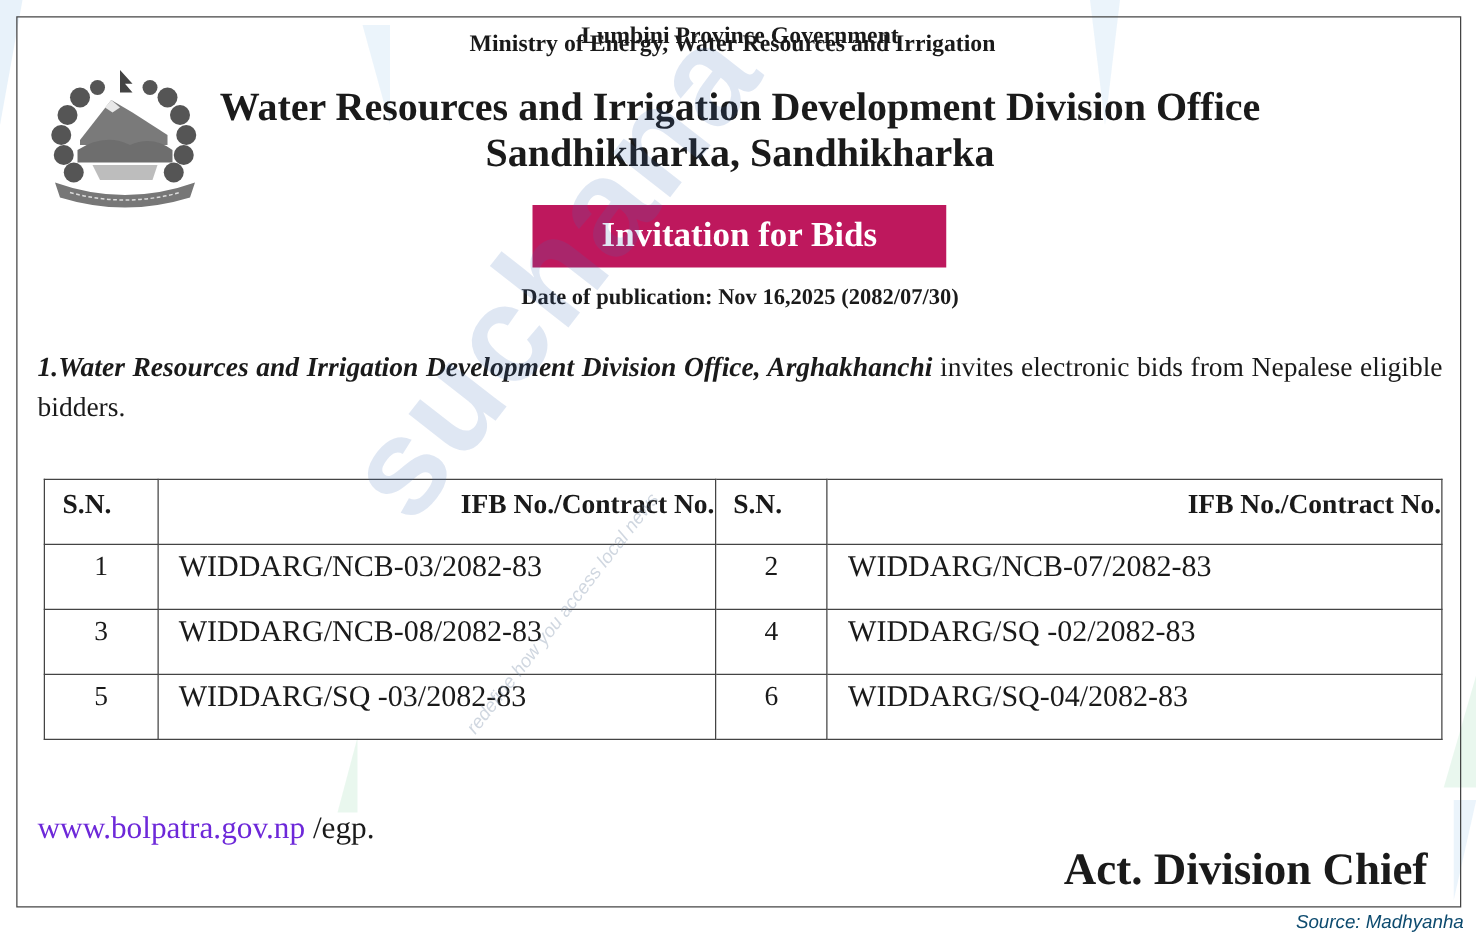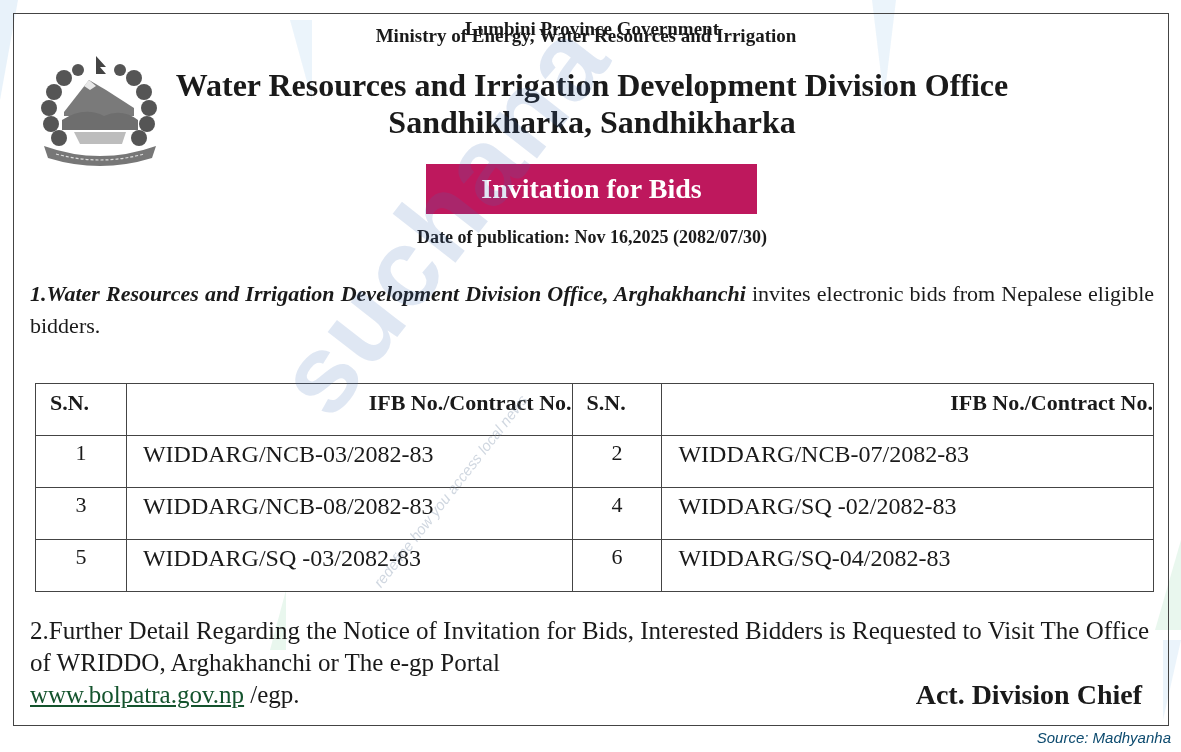--- a/index.html
+++ b/index.html
@@ -71,24 +71,24 @@
     table.ifb th { font-weight: bold; font-size: 22px; text-align: right; padding-left: 16px; }
     table.ifb th.sn { text-align: left; padding-left: 14px; }
     table.ifb td.sn { text-align: center; font-size: 22px; padding-top: 4px; }
     table.ifb td.ifb-no { padding-left: 16px; padding-top: 5px; }
     .c-sn1 { width: 91px; } .c-no1 { width: 446px; } .c-sn2 { width: 90px; } .c-no2 { width: 492px; }
 
     .para2 {
       position: absolute; left: 16px; top: 601px; width: 1130px;
       font-size: 25px; line-height: 32px;
     }
-    .link { color: #14532d; text-decoration: underline; cursor: pointer; text-align: center; }
+    .link { color: #6d28d9; cursor: pointer; text-align: center; }
     .signature {
       position: absolute; right: 26px; top: 664px;
-      font-weight: bold; font-size: 28px; line-height: 34px;
+      font-weight: bold; font-size: 36px; line-height: 34px;
     }
     .source {
       position: absolute; right: 10px; top: 729px;
       font-family: "Liberation Sans", sans-serif; font-style: italic; font-size: 15px; color: #0c4a6e;
     }
   </style>
 </head>
 <body>
 
 <div class="page">
@@ -183,21 +183,21 @@
         <tr>
           <td class="sn">5</td>
           <td class="ifb-no">WIDDARG/SQ -03/2082-83</td>
           <td class="sn">6</td>
           <td class="ifb-no">WIDDARG/SQ-04/2082-83</td>
         </tr>
       </tbody>
     </table>
 
     <div class="para2">
-      <span>2.Further Detail Regarding the Notice of Invitation for Bids, Interested Bidders is Requested to Visit The Office of WRIDDO, Arghakhanchi or The e-gp Portal</span><br>
+      <br>
       <span class="link">www.bolpatra.gov.np</span><span> /egp.</span>
     </div>
 
     <div class="signature">Act. Division Chief</div>
   </div>
 
   <div class="wm-brand">suchana</div>
   <div class="wm-tagline">redefine how you access local news</div>
 
   <div class="source">Source: Madhyanha</div>

